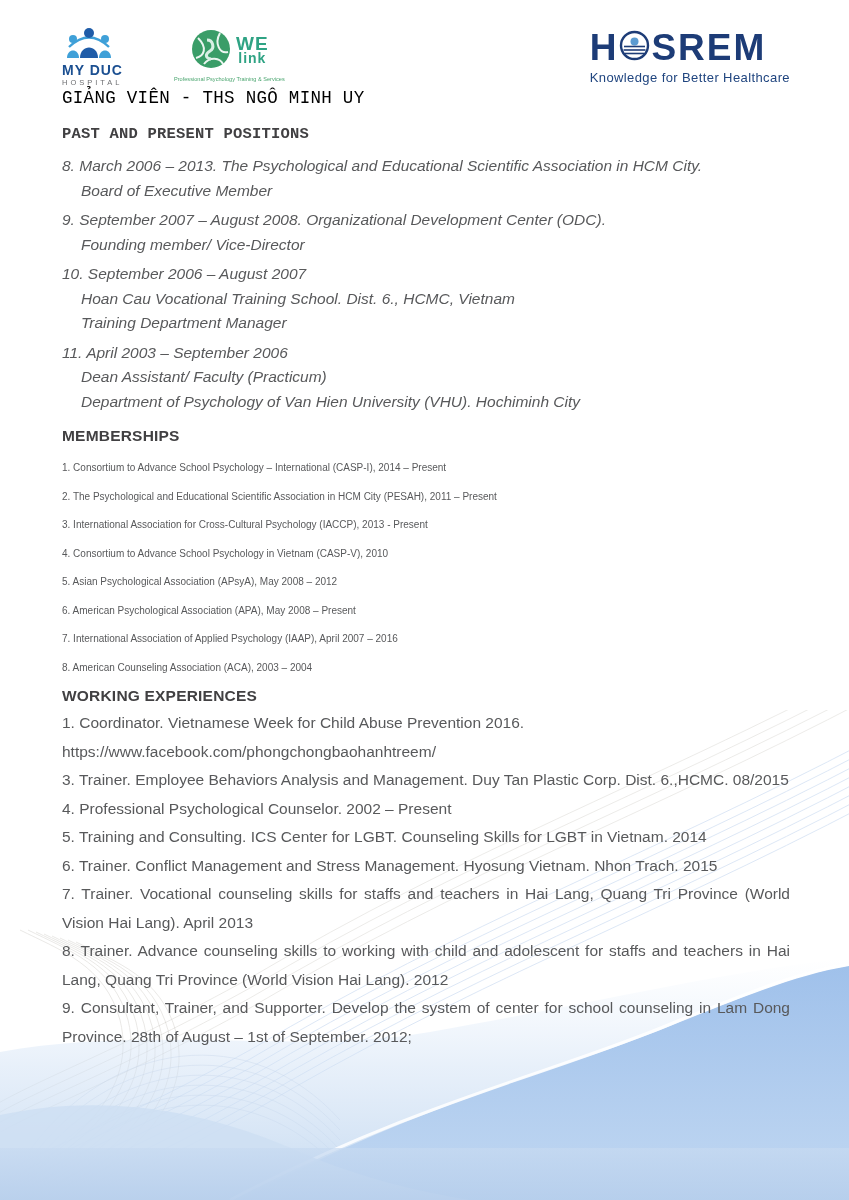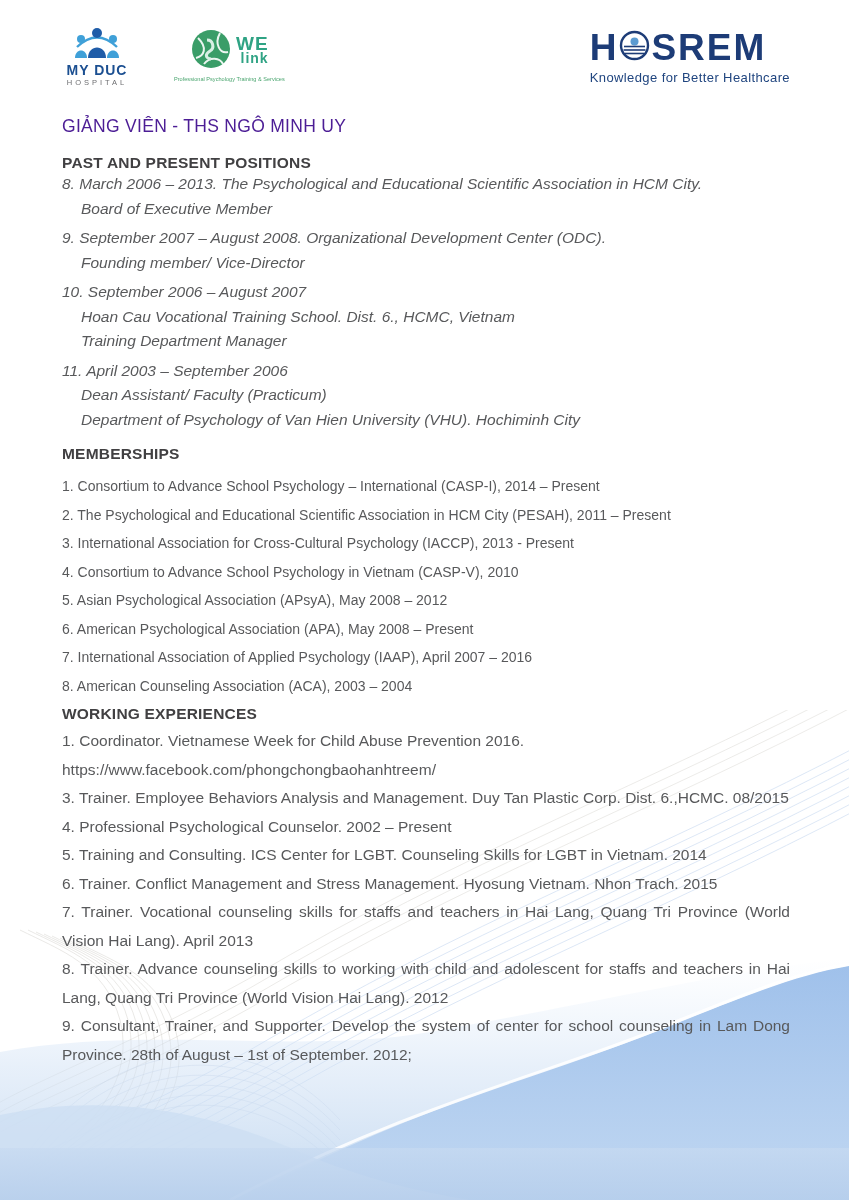--- a/index.html
+++ b/index.html
@@ -8,43 +8,43 @@
     background:#ffffff;
     font-family:"Liberation Sans", sans-serif;
     color:#58595b;
   }
   
   .bg-waves{position:absolute;left:0;bottom:0;width:849px;height:490px;z-index:0;}
   
   .content{position:relative;z-index:1;padding:0 59px 0 62px;}
   
   .header{display:flex;align-items:flex-start;padding-top:26px;height:62px;}
-  .logo-myduc{display:flex;flex-direction:column;align-items:center;width:70px;}
+  .logo-myduc{display:flex;flex-direction:column;width:70px;}
   .logo-myduc .md-name{font-size:14px;font-weight:bold;color:#1b4f91;letter-spacing:1px;line-height:14px;margin-top:1px;}
   .logo-myduc .md-sub{font-size:7.5px;color:#6d6e71;letter-spacing:3px;line-height:9px;margin-top:1px;}
   .logo-welink{display:flex;flex-direction:column;align-items:center;margin-left:42px;margin-top:2px;}
   .wl-row{display:flex;align-items:center;}
-  .wl-text{margin-left:4px;color:#2fa384;line-height:15px;text-align:right;}
+  .wl-text{margin-left:4px;color:#2fa384;line-height:15px;text-align:center;}
   .wl-we{font-size:19px;font-weight:bold;letter-spacing:1px;}
   .wl-link{font-size:14px;font-weight:bold;letter-spacing:1px;}
   .wl-tagline{font-size:5.6px;color:#4aa56f;margin-top:2px;white-space:nowrap;}
   .logo-hosrem{margin-left:auto;display:flex;flex-direction:column;align-items:flex-start;margin-top:4px;}
   .hos-row{display:flex;align-items:center;font-size:37px;font-weight:bold;color:#1d3c77;letter-spacing:2px;line-height:34px;}
   .hos-circle{margin:0 1px;}
   .hos-tagline{font-size:13px;color:#20457f;margin-top:4px;letter-spacing:0.4px;}
   
-  .page-title{margin-top:28px;font-size:17.5px;color:#4c1d95;letter-spacing:0.3px;}
+  .page-title{font-size:17.5px;color:#000000;letter-spacing:0.3px;font-family:Liberation Mono, monospace;}
   
   .section-heading{font-size:15.5px;font-weight:bold;color:#414042;letter-spacing:0.2px;}
-  .positions-heading{margin-top:17px;}
+  .positions-heading{margin-top:17px;margin-bottom:11px;font-family:Liberation Mono, monospace;}
   .pos-item{margin-bottom:5px;}
   .pos-line{font-size:15.5px;line-height:24.5px;color:#58595b;font-style:italic;}
   .pos-line.cont{padding-left:19px;}
   .memberships-heading{margin-top:13px;margin-bottom:9px;}
-  .mem-item{font-size:14px;line-height:28.5px;color:#58595b;}
+  .mem-item{font-size:10px;line-height:28.5px;color:#58595b;}
   .experiences-heading{margin-top:5px;margin-bottom:4px;}
   .exp-item{font-size:15.5px;line-height:28.5px;color:#58595b;margin:0;text-align:justify;}
 </style>
 </head>
 <body>
 
 <svg class="bg-waves" viewBox="0 0 849 490" aria-hidden="true">
   <defs>
     <linearGradient id="gradBase" x1="0" y1="0" x2="0" y2="1">
       <stop offset="0" stop-color="#dceafa" stop-opacity="0"></stop>

